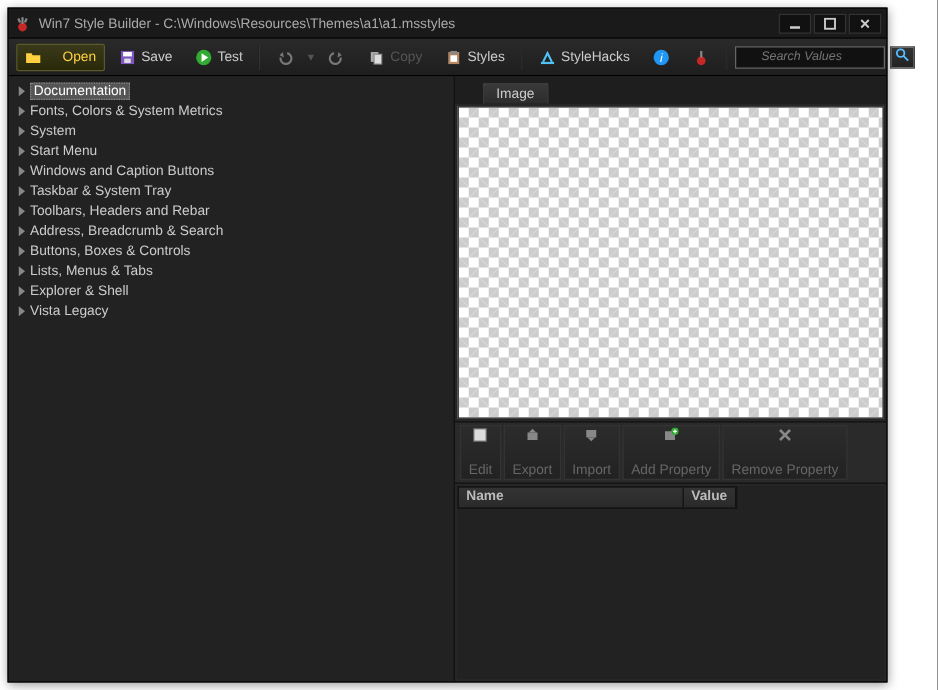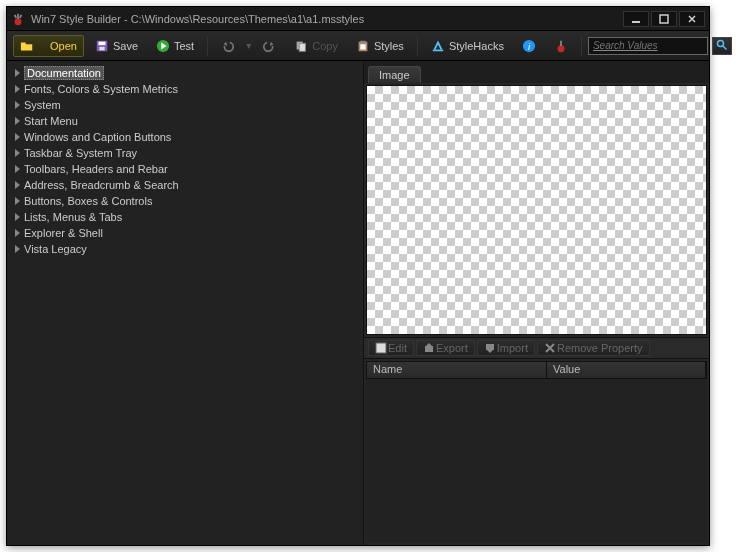--- a/index.html
+++ b/index.html
@@ -35,21 +35,21 @@
   }
   .tb-btn.highlight { background: linear-gradient(#3a3a1a,#2a2a0a); border:1px solid #5a5a2a; color:#ffd040;gap:16px;}
   .tb-btn .ico { width:14px; height:14px; display:flex;align-items:center;justify-content:center;}
   .tb-sep { width:1px; height:20px; background:#0a0a0a; border-right:1px solid #333; margin:0 2px;}
   .tb-btn.disabled { color:#555; }
   .search-box {
     margin-left: auto; display:flex; align-items:center; gap:4px;
   }
   .search-box input {
     width: 120px; height: 18px; background:#111; border:1px solid #666; color:#888;
-    font-size: 10px; padding: 0 4px; font-style: italic; text-decoration: underline;
+    font-size: 10px; padding: 0 20px; font-style: italic;
   }
   .search-btn {
     width:20px; height:18px; background:linear-gradient(#333,#222); border:1px solid #444;
     display:flex;align-items:center;justify-content:center; cursor:pointer;
   }
   
   .body { flex:1; display:flex; background:#222; overflow:hidden;}
   .sidebar {
     width: 356px; background:#222; padding: 4px 0; overflow:auto;
   }
@@ -59,42 +59,42 @@
   }
   .tree-item.selected span.lbl { background:#555; color:#fff; padding:0 2px; border:1px dotted #888;}
   .tree-arrow {
     width:0;height:0;border-top:4px solid transparent;border-bottom:4px solid transparent;
     border-left:5px solid #888;
   }
   .right-pane { flex:1; display:flex; flex-direction:column; background:#262626; border-left:1px solid #111;}
   .tab-row { display:flex; height:22px; background:#1e1e1e; align-items:flex-end; padding-left:4px; gap:2px;}
   .tab {
     padding: 2px 10px; background:linear-gradient(#3a3a3a,#2c2c2c); color:#ccc; font-size:11px;
-    border:1px solid #444; border-bottom:none; border-radius:3px 3px 0 0; cursor:pointer;
+    border:1px solid #444; border-bottom:none; border-radius:3px 3px 0 0; cursor:pointer;margin-left:18px;
   }
   .image-area {
     height: 250px; margin:2px; border:1px solid #111;
     background-image:
       linear-gradient(45deg,#ccc 25%,transparent 25%),
       linear-gradient(-45deg,#ccc 25%,transparent 25%),
       linear-gradient(45deg,transparent 75%,#ccc 75%),
       linear-gradient(-45deg,transparent 75%,#ccc 75%);
     background-size:16px 16px;
     background-position:0 0,0 8px,8px -8px,-8px 0;
     background-color:#fff;
   }
   .action-row {
     display:flex; gap:2px; padding:2px 4px; background:#2a2a2a; border-top:1px solid #111;border-bottom:1px solid #111;
   }
   .action-btn {
-    display:flex;align-items:center; gap:1px; padding:1px 6px; color:#666; font-size:11px;
-    border:1px solid #333; background:linear-gradient(#2c2c2c,#222); cursor:pointer;
+    display:flex;align-items:center; gap:16px; padding:1px 6px; color:#666; font-size:11px;
+    border:1px solid #333; background:linear-gradient(#2c2c2c,#222); cursor:pointer;flex-direction:column;
   }
   .action-btn .ai { width:12px;height:12px;display:flex;align-items:center;justify-content:center;}
-  .prop-table { flex:1; background:#222; display:flex; flex-direction:column; margin:2px;}
+  .prop-table { flex:1; background:#222; display:flex; flex-direction:row; margin:2px;font-weight:bold;}
   .prop-header { display:flex; background:linear-gradient(#333,#2a2a2a); height:18px; border:1px solid #111;}
   .prop-header div { color:#bbb; font-size:11px; padding:1px 6px; border-right:1px solid #111;}
   .prop-header .col-name{ width:180px;}
   .prop-header .col-value{ flex:1;}
   .prop-body { flex:1; background:#222;}
 </style>
 </head>
 <body>
 
 <div class="window">
@@ -316,20 +316,30 @@
               <svg viewBox="0 0 12 12">
                 <rect x="2" y="2" width="8" height="6" fill="#888"></rect>
                 <path d="M6 11 L9 8 L3 8 Z" fill="#888"></path>
               </svg>
             </span>
           <span>Import</span>
         </div>
         <div class="action-btn">
           <span class="ai">
               <svg viewBox="0 0 12 12">
+                <rect x="1" y="3" width="8" height="7" fill="#888"></rect>
+                <circle cx="9" cy="3" r="3" fill="#3a3"></circle>
+                <path d="M9 1.5 v3 M7.5 3 h3" stroke="#fff" stroke-width="1"></path>
+              </svg>
+            </span>
+          <span>Add Property</span>
+        </div>
+        <div class="action-btn">
+          <span class="ai">
+              <svg viewBox="0 0 12 12">
                 <path d="M2 2 L10 10 M10 2 L2 10" stroke="#888" stroke-width="2"></path>
               </svg>
             </span>
           <span>Remove Property</span>
         </div>
       </div>
 
       <div class="prop-table">
         <div class="prop-header">
           <div class="col-name">Name</div>

